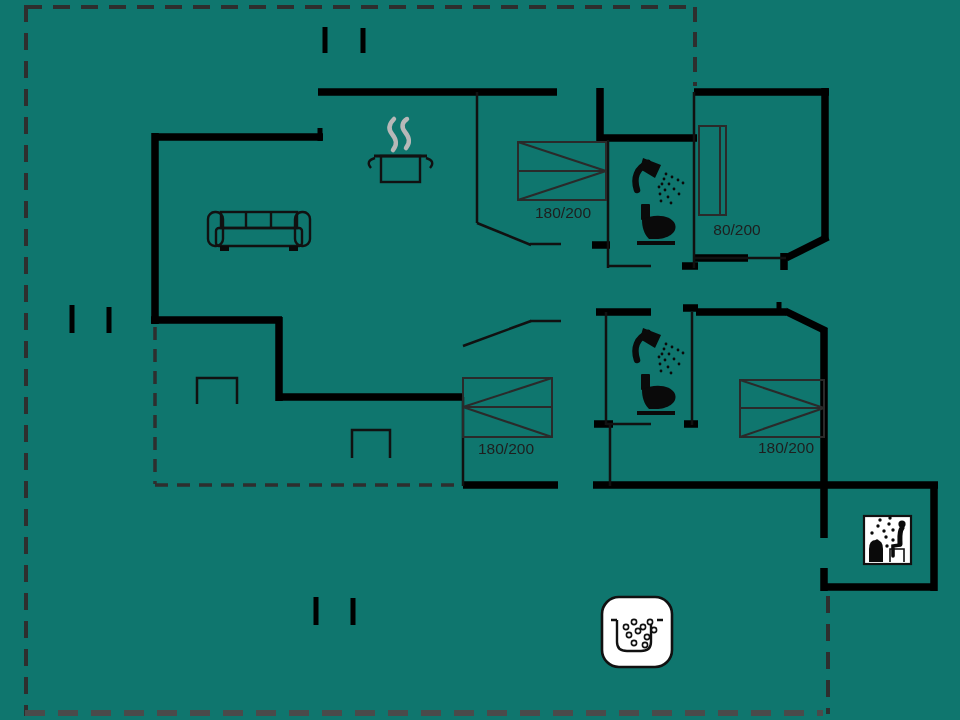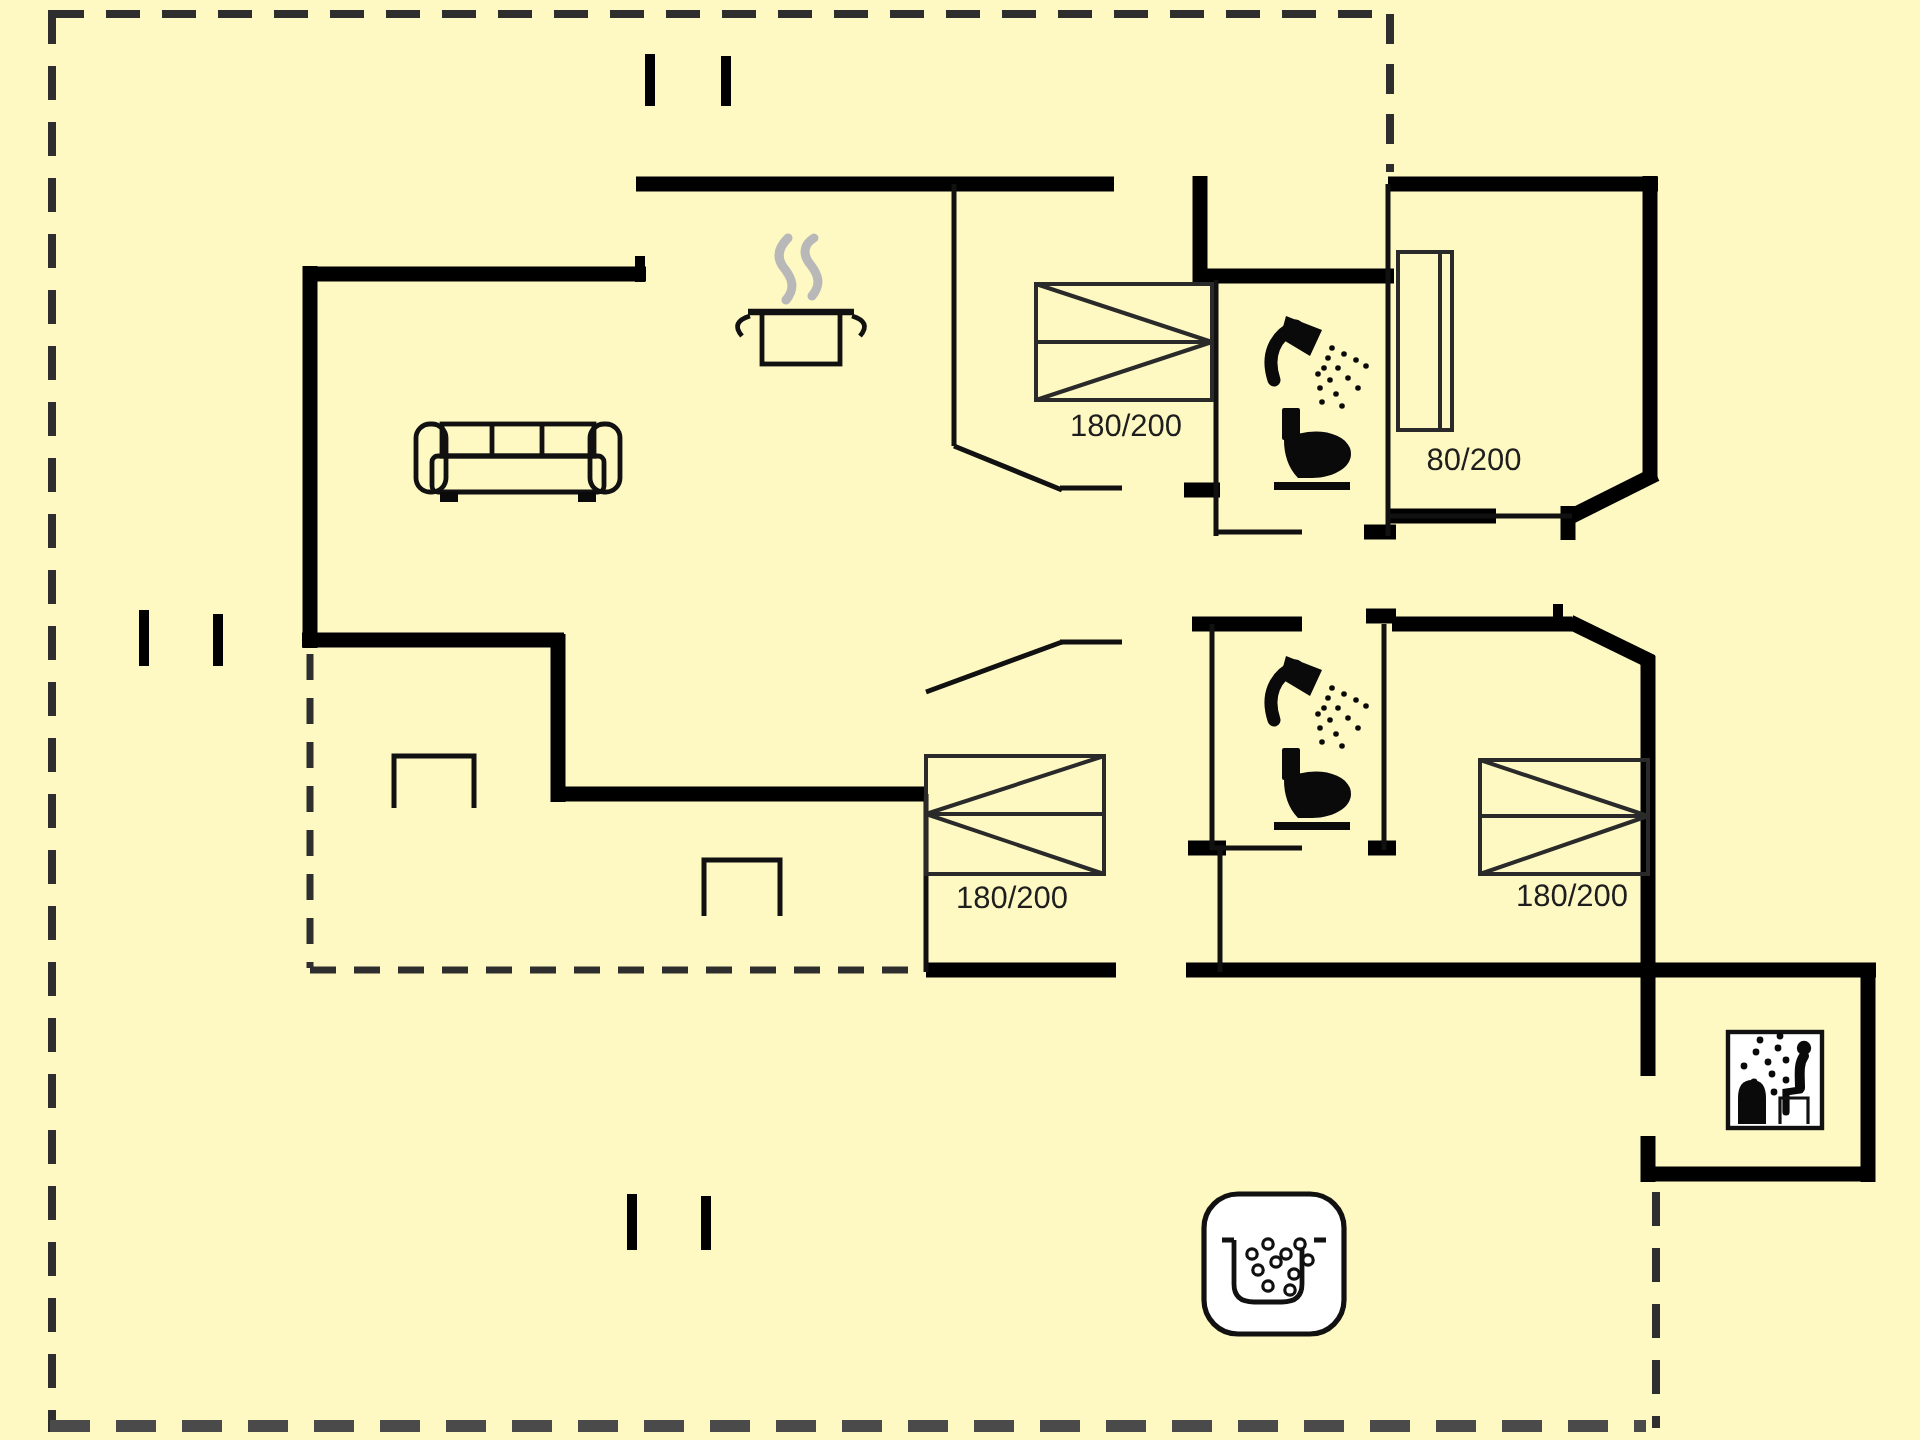--- a/index.html
+++ b/index.html
@@ -1,16 +1,16 @@
 <!DOCTYPE html>
 <html><head>
 <meta charset="utf-8">
 <style>
   html,body{margin:0;padding:0;background:#ffffff;}
-  .stage{position:relative;width:960px;height:720px;background:#fef9c3;overflow:hidden;}
+  .stage{position:relative;width:960px;height:720px;background:#0f766e;overflow:hidden;}
   svg{display:block;}
   text.bed-label{
     font-family:"Liberation Sans", sans-serif;
     font-size:15.5px;
     fill:#1e1e1e;
     text-anchor:middle;
   }
   .wall{stroke:#000;stroke-width:7.5;fill:none;stroke-linecap:butt;}
   .wallcap{stroke:#000;stroke-width:5;fill:none;}
   .thin{stroke:#111;stroke-width:2.5;fill:none;}

